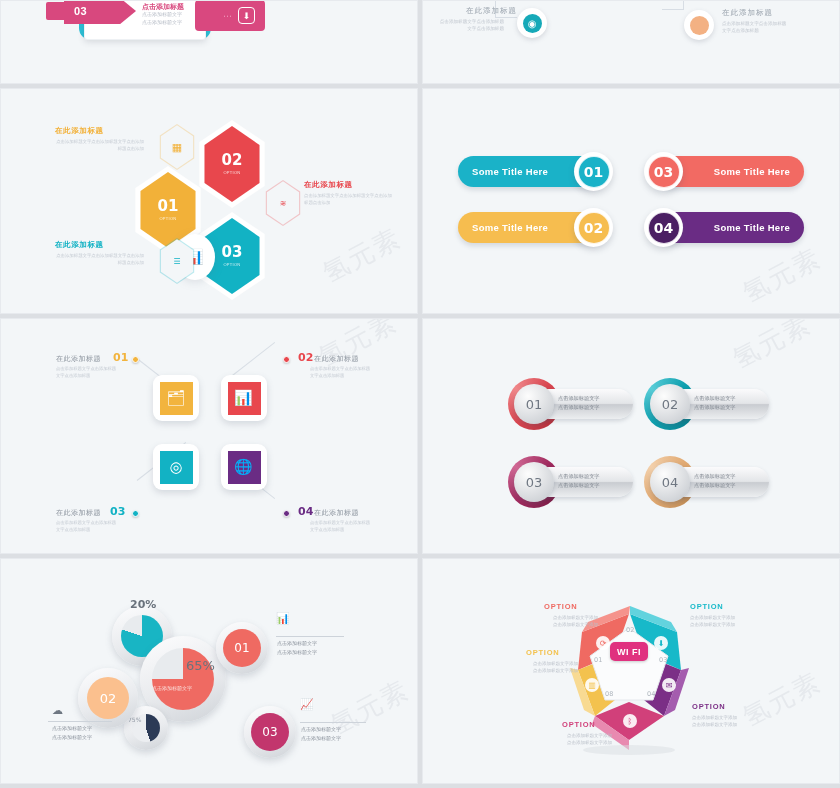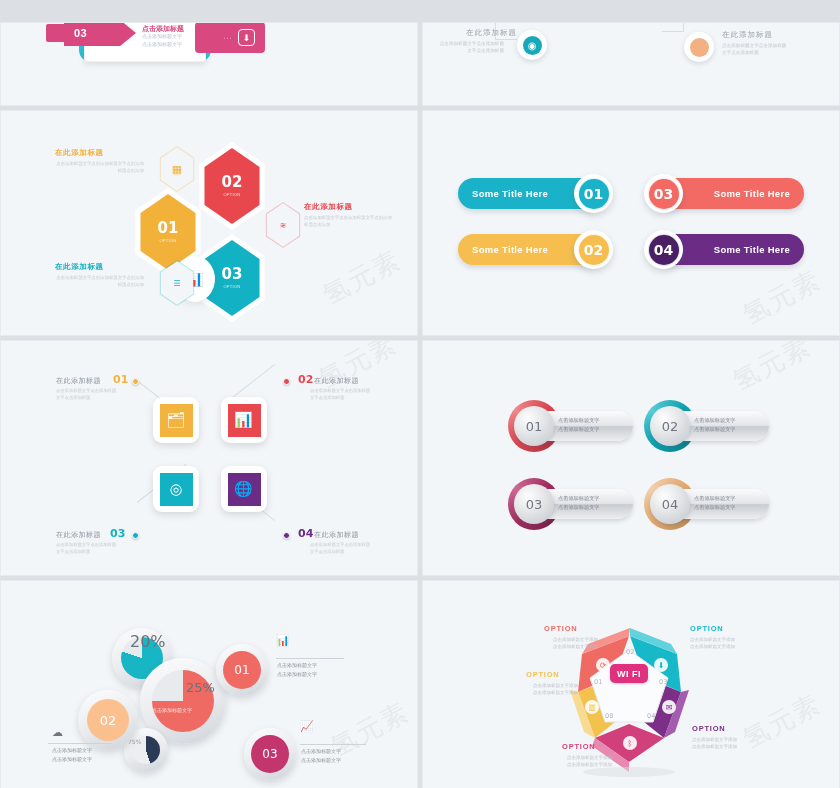--- a/index.html
+++ b/index.html
@@ -10,21 +10,20 @@
     overflow: hidden;
   }
   .grid {
     width: 840px; height: 648px;
     display: grid;
     grid-template-columns: 418px 418px;
     grid-template-rows: 84px 226px 236px 226px;
     gap: 4px;
     background: #dcdfe3;
     padding-left: 0px;
-    margin-top: 22px;
   }
   .slide {
     position: relative;
     background: #f3f6f8;
     overflow: hidden;
   }
   .slide::after{
     content:""; position:absolute; inset:0;
     border:1px solid #e7eaee; pointer-events:none;
   }
@@ -395,26 +394,26 @@
 点击添加标题文字</div>
     </div>
   </div>
 
   <div class="slide">
     <div class="wm" style="top:132px; right:6px;">氢元素</div>
 
     <div class="bub" style="left:112px; top:48px; width:60px; height:60px;">
       <div class="core" style="width:42px;height:42px;background:conic-gradient(#18b5c4 0% 80%, #e8ebee 80% 100%);"></div>
     </div>
-    <div class="pct" style="left:130px; top:52px; font-size:16px;">20%</div>
+    <div class="pct" style="left:130px; top:40px; font-size:11px;font-weight:bold;">20%</div>
 
     <div class="bub" style="left:140px; top:78px; width:86px; height:86px;">
       <div class="core" style="width:62px;height:62px;background:conic-gradient(#ef6a62 0% 75%, #e8ebee 75% 100%);"></div>
     </div>
-    <div class="pct" style="left:186px; top:100px;">25%</div>
+    <div class="pct" style="left:186px; top:100px;">65%</div>
     <div class="b-cap" style="left:152px; top:126px; color:#fbe2de;">点击添加标题文字</div>
 
     <div class="bub" style="left:124px; top:148px; width:44px; height:44px;">
       <div class="core" style="width:28px;height:28px;background:conic-gradient(#2b3a56 0% 45%, #eceef1 45% 100%);"></div>
     </div>
     <div class="pct" style="left:128px; top:158px; font-size:6px; color:#9aa1ab;">75%</div>
 
     <div class="bub" style="left:78px; top:110px; width:60px; height:60px;">
       <div class="core" style="width:42px;height:42px;background:#fbc08e;">
         <span class="b-num" style="font-size:13px;">02</span>

